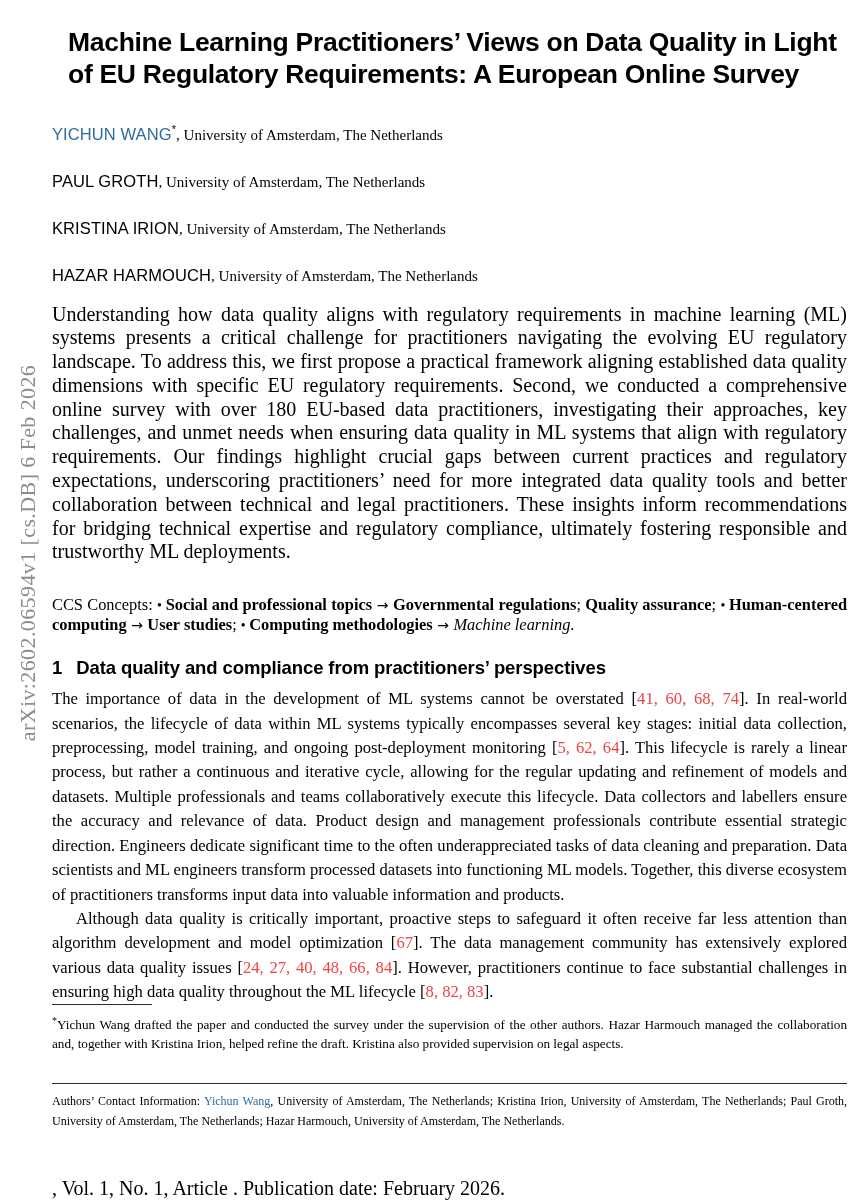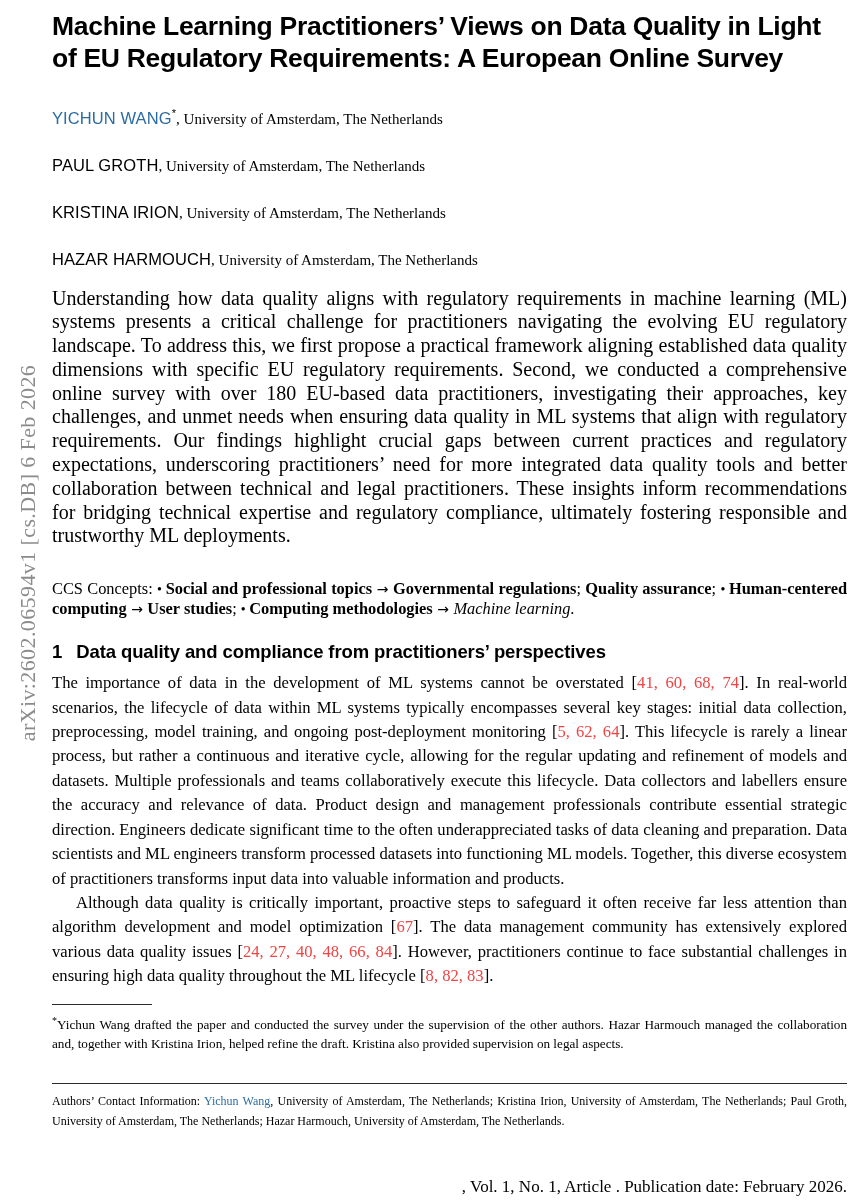--- a/index.html
+++ b/index.html
@@ -42,21 +42,21 @@
     height: 1200px;
   }
 
   
   #title {
     font-family: "Liberation Sans", "DejaVu Sans", sans-serif;
     font-weight: bold;
     font-size: 26.5px;
     line-height: 31.5px;
     letter-spacing: -0.3px;
-    margin: 0;
+    margin: 16px;
     padding-top: 11px;
     width: 778px;
   }
 
   
   #authors {
     margin-top: 26px;
   }
   .author-line {
     font-family: "Liberation Sans", "DejaVu Sans", sans-serif;
@@ -161,22 +161,21 @@
     text-align: justify;
   }
   #contact .link { color: #2d6ca2; }
 
   
   #footer {
     position: absolute;
     left: 0;
     top: 1177px;
     width: 795px;
-    font-size: 17px;
-    text-align: right;
+    font-size: 20px;
   }
 </style>
 </head>
 <body>
 
 <div id="arxiv-stamp">arXiv:2602.06594v1  [cs.DB]  6 Feb 2026</div>
 
 <div id="page">
 
   <h1 id="title">Machine Learning Practitioners’ Views on Data Quality in Light of EU Regulatory Requirements: A European Online Survey</h1>

